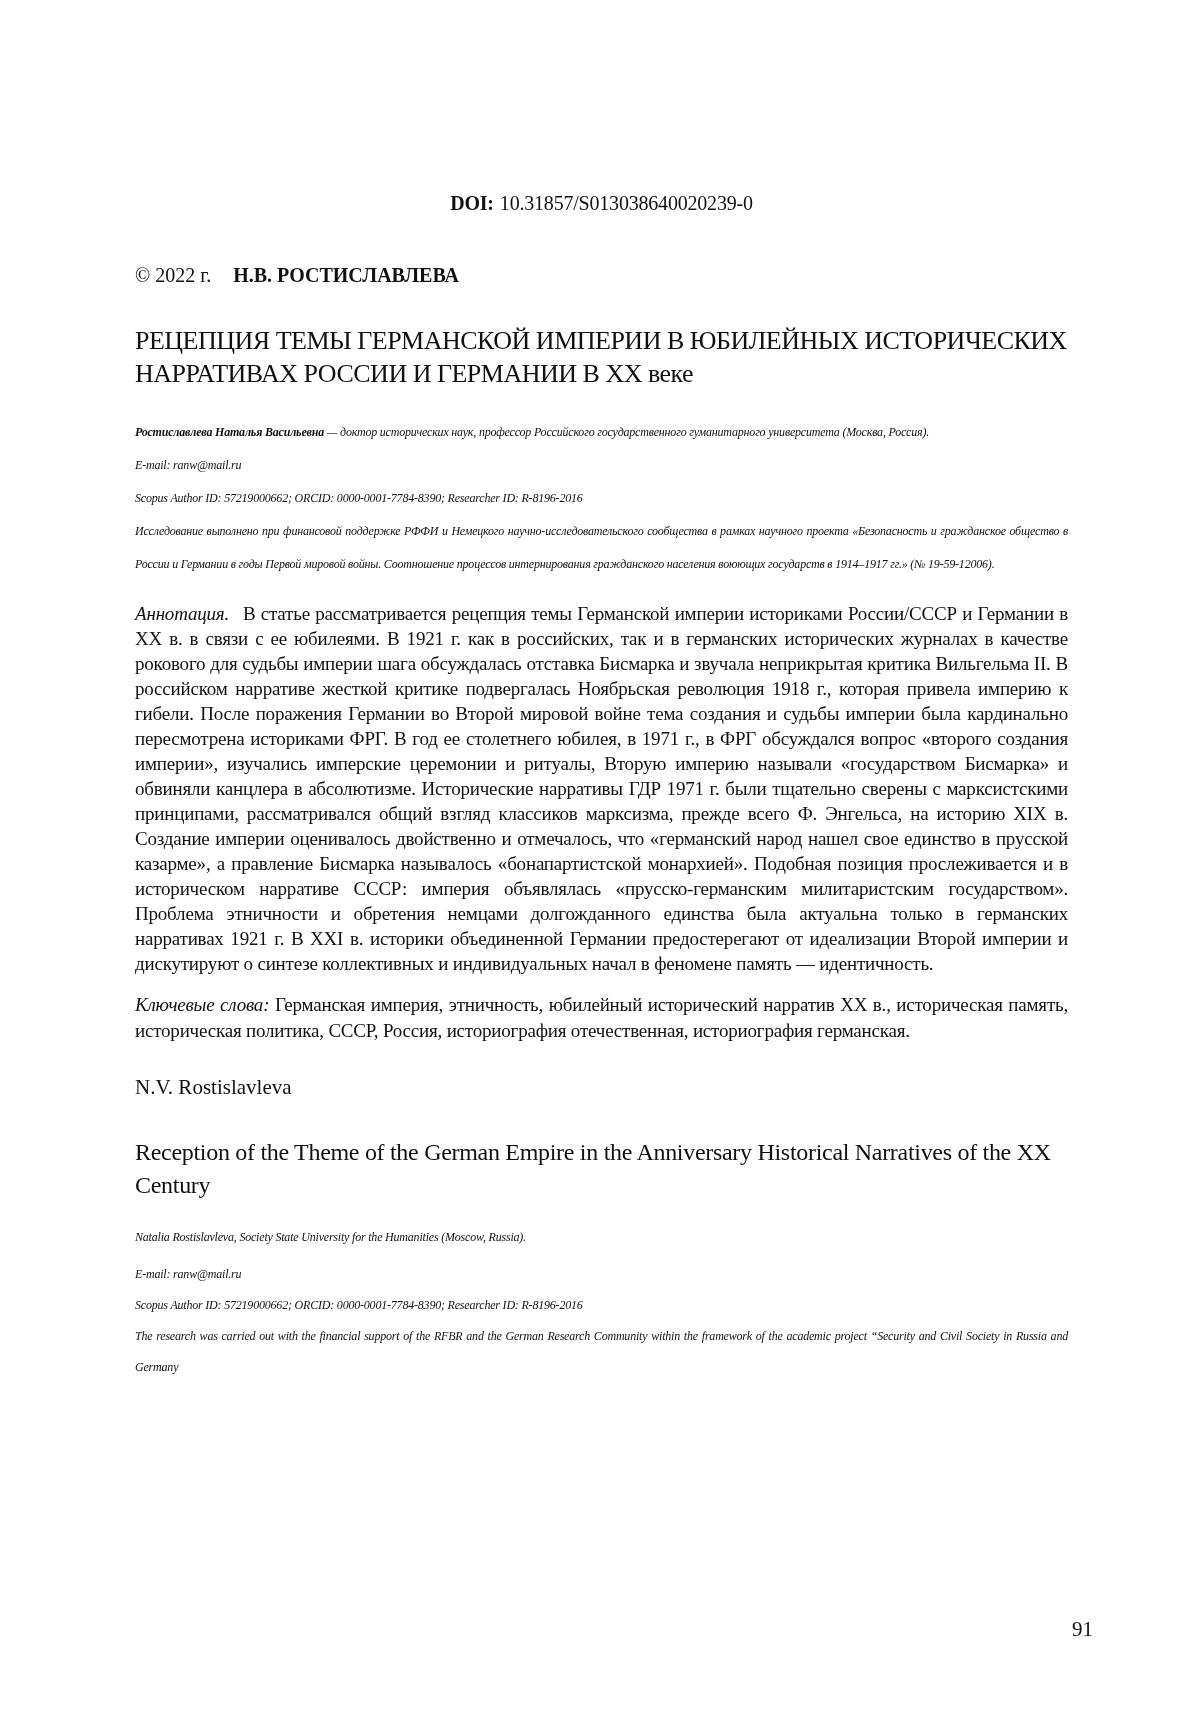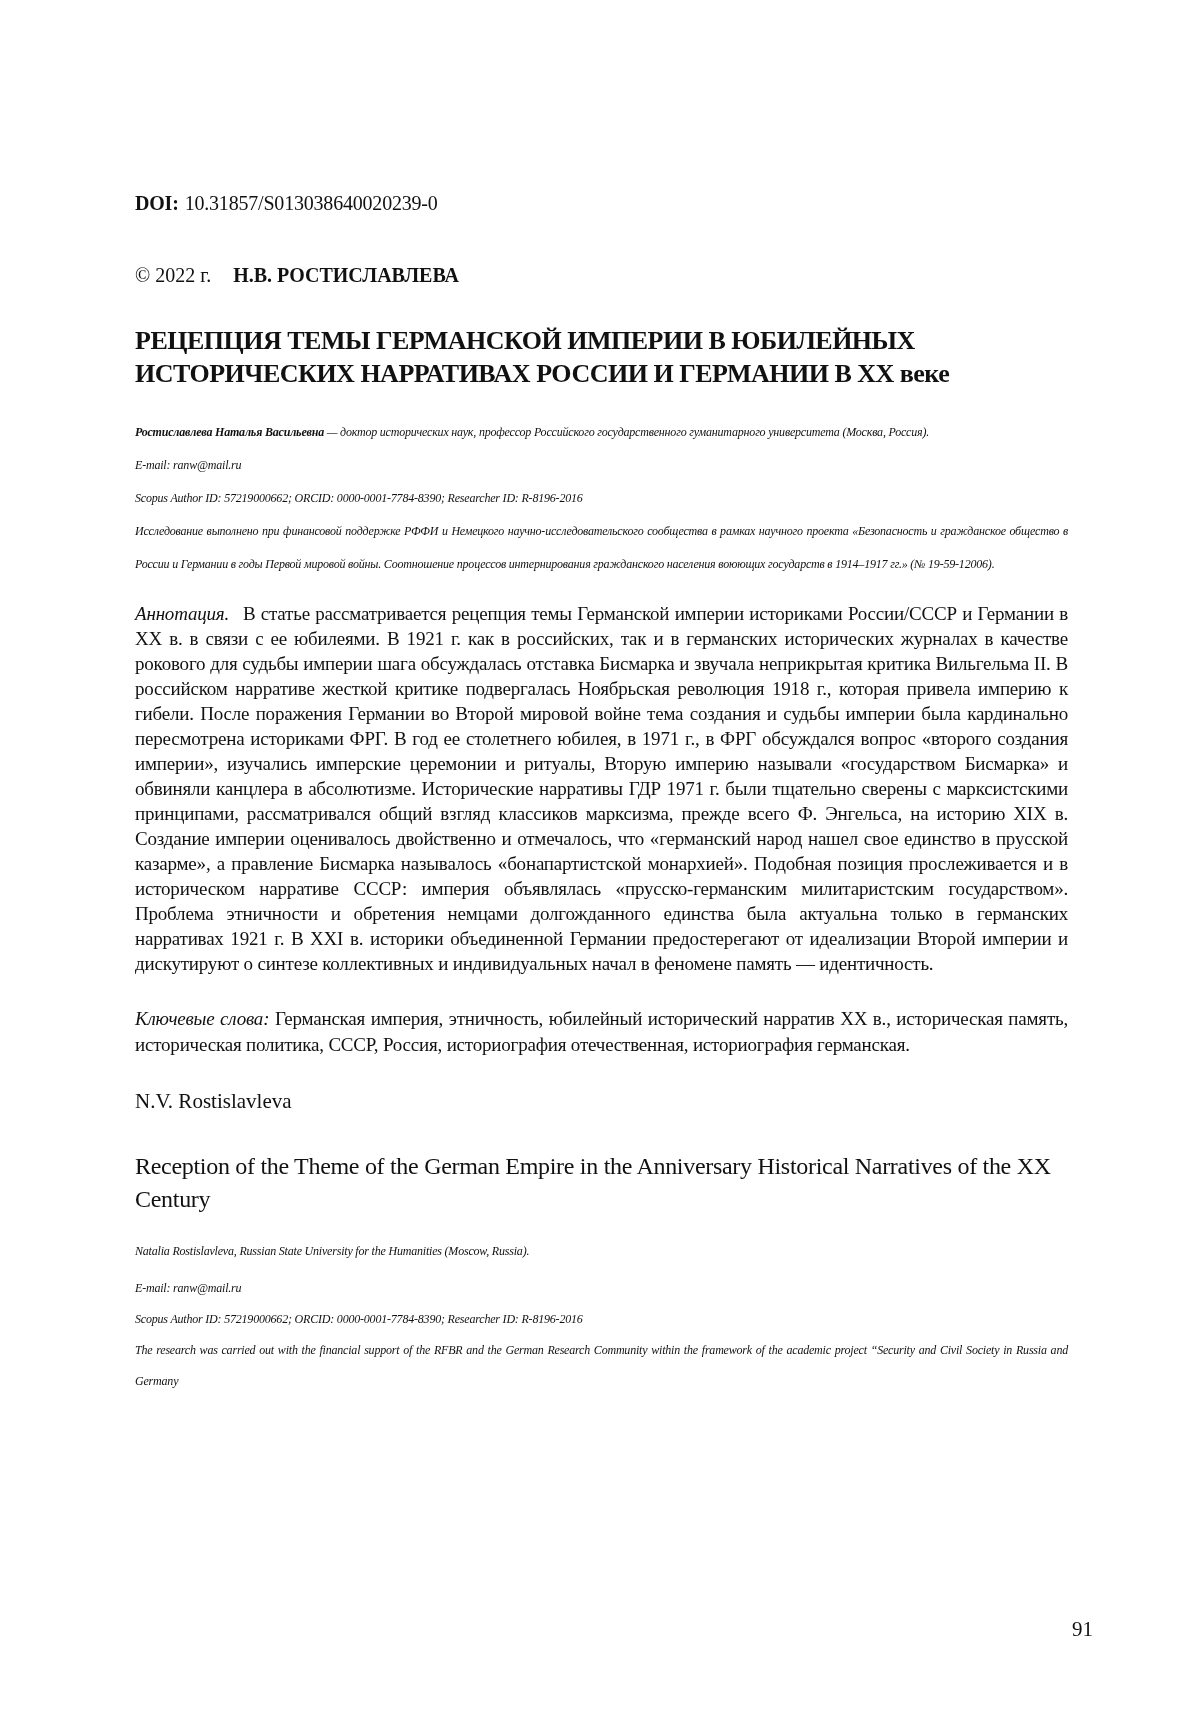--- a/index.html
+++ b/index.html
@@ -21,35 +21,36 @@
     top: 0;
     width: 933px;
   }
   p, h1, h2 { margin: 0; padding: 0; }
 
   .doi-line {
     margin-top: 190px;
     font-size: 20px;
     line-height: 26px;
     letter-spacing: -0.2px;
+    text-align: center;
   }
   .bold { font-weight: bold; }
   .doi-line .bold { margin-right: 6px; }
 
   .copyright-line {
     margin-top: 46px;
     font-size: 20px;
     line-height: 26px;
   }
   .copyright-line .author-caps { margin-left: 22px; }
 
   .title-ru {
     margin-top: 36px;
     font-size: 26px;
-    font-weight: bold;
+    font-weight: normal;
     line-height: 33px;
     letter-spacing: -0.5px;
   }
 
   .italic-block {
     margin-top: 26px;
     font-style: italic;
     font-size: 12px;
     line-height: 33px;
     letter-spacing: -0.2px;
@@ -63,21 +64,21 @@
     line-height: 25px;
     text-align: justify;
     letter-spacing: -0.2px;
   }
   .abstract .label {
     font-style: italic;
     margin-right: 14px;
   }
 
   .keywords {
-    margin-top: 30px;
+    margin-top: 16px;
     font-size: 19px;
     line-height: 26px;
     text-align: justify;
     letter-spacing: -0.2px;
   }
   .keywords .italic { font-style: italic; }
 
   .author-en {
     margin-top: 30px;
     font-size: 21px;
@@ -128,21 +129,21 @@
 
   <p class="abstract"><span class="label">Аннотация.</span><span>В статье рассматривается рецепция темы Германской империи историками России/СССР и Германии в XX в. в связи с ее юбилеями. В 1921 г. как в российских, так и в германских исторических журналах в качестве рокового для судьбы империи шага обсуждалась отставка Бисмарка и звучала неприкрытая критика Вильгельма II. В российском нарративе жесткой критике подвергалась Ноябрьская революция 1918 г., которая привела империю к гибели. После поражения Германии во Второй мировой войне тема создания и судьбы империи была кардинально пересмотрена историками ФРГ. В год ее столетнего юбилея, в 1971 г., в ФРГ обсуждался вопрос «второго создания империи», изучались имперские церемонии и ритуалы, Вторую империю называли «государством Бисмарка» и обвиняли канцлера в абсолютизме. Исторические нарративы ГДР 1971 г. были тщательно сверены с марксистскими принципами, рассматривался общий взгляд классиков марксизма, прежде всего Ф. Энгельса, на историю XIX в. Создание империи оценивалось двойственно и отмечалось, что «германский народ нашел свое единство в прусской казарме», а правление Бисмарка называлось «бонапартистской монархией». Подобная позиция прослеживается и в историческом нарративе СССР: империя объявлялась «прусско-германским милитаристским государством». Проблема этничности и обретения немцами долгожданного единства была актуальна только в германских нарративах 1921 г. В XXI в. историки объединенной Германии предостерегают от идеализации Второй империи и дискутируют о синтезе коллективных и индивидуальных начал в феномене память — идентичность.</span></p>
 
   <p class="keywords"><span class="italic">Ключевые слова:</span> <span>Германская империя, этничность, юбилейный исторический нарратив XX в., историческая память, историческая политика, СССР, Россия, историография отечественная, историография германская.</span></p>
 
   <h2 class="author-en">N.V. Rostislavleva</h2>
 
   <h2 class="title-en">Reception of the Theme of the German Empire in the Anniversary Historical Narratives of the XX Century</h2>
 
   <div class="italic-block en">
-    <p class="affiliation">Natalia Rostislavleva, Russian State University for the Humanities (Moscow, Russia).</p>
+    <p class="affiliation">Natalia Rostislavleva, Society State University for the Humanities (Moscow, Russia).</p>
     <p>E-mail: ranw@mail.ru</p>
     <p>Scopus Author ID: 57219000662; ORCID: 0000-0001-7784-8390; Researcher ID: R-8196-2016</p>
     <p class="justify">The research was carried out with the financial support of the RFBR and the German Research Community within the framework of the academic project “Security and Civil Society in Russia and Germany</p>
   </div>
 
 </div>
 
 <div class="page-number">91</div>
 
 </body></html>

